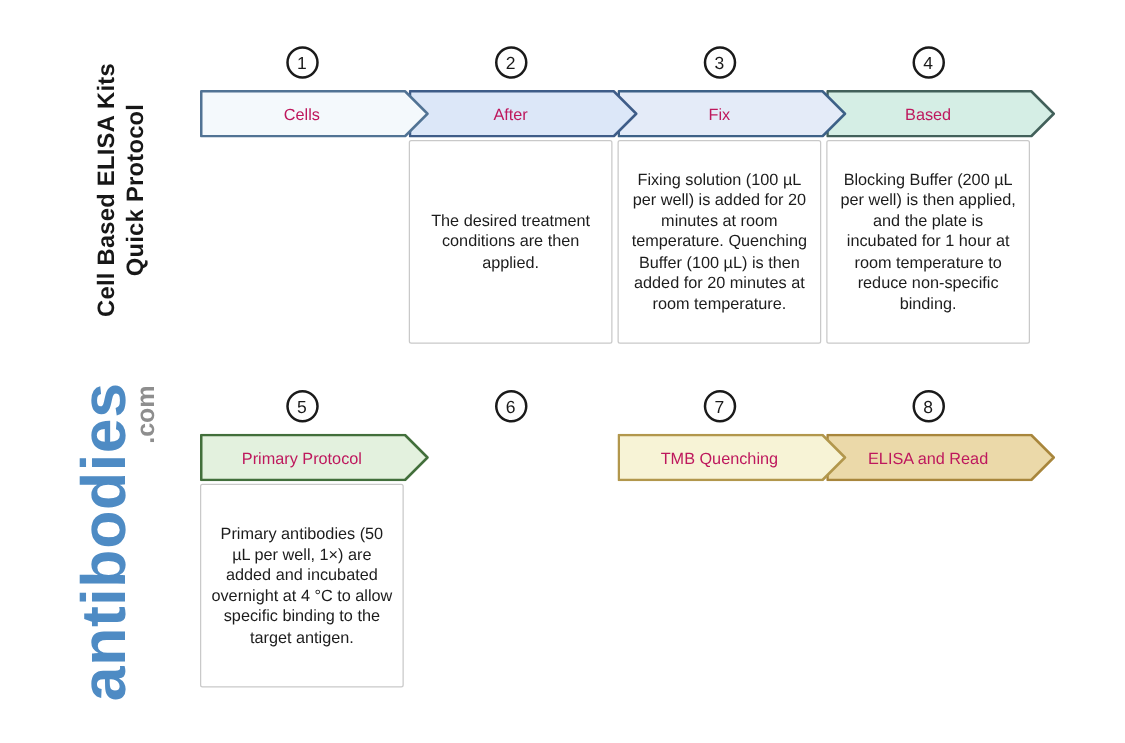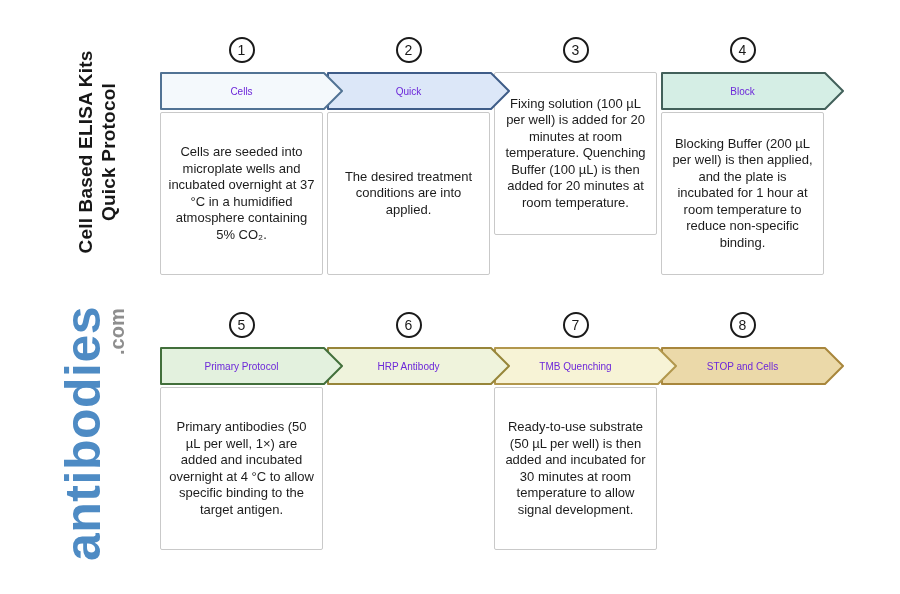--- a/index.html
+++ b/index.html
@@ -98,22 +98,22 @@
   }
   .arrow-label {
     position: absolute;
     left: 0;
     top: 0;
     width: 163px;
     height: 38px;
     display: flex;
     align-items: center;
     justify-content: center;
-    font-size: 10px;
-    color: #6d28d9;
+    font-size: 13px;
+    color: #be185d;
   }
   .desc-box {
     width: 163px;
     height: 163px;
     box-sizing: border-box;
     border: 1.5px solid #c9c9c9;
     border-radius: 2px;
     background: #ffffff;
     display: flex;
     align-items: center;
@@ -144,58 +144,61 @@
   <div class="cell" style="z-index: 4;">
     <div class="badge-wrap">
       <div class="badge num">1</div>
     </div>
     <div class="arrow-wrap">
       <svg class="arrow-svg" width="184" height="38" viewBox="0 0 184 38">
         <polygon points="1,1 164,1 182,19 164,37 1,37" stroke-width="2" stroke-linejoin="round" fill="#F4F9FC" stroke="#517394"></polygon>
       </svg>
       <div class="arrow-label">Cells</div>
     </div>
-    <div class="desc-box">
-      <span class="desc">Cells are seeded into microplate wells and incubated overnight at 37 °C in a humidified atmosphere containing 5% CO₂.</span>
-    </div>
   </div>
 
   <div class="cell" style="z-index: 3;">
     <div class="badge-wrap">
       <div class="badge num">2</div>
     </div>
     <div class="arrow-wrap">
       <svg class="arrow-svg" width="184" height="38" viewBox="0 0 184 38">
         <polygon points="1,1 164,1 182,19 164,37 1,37" stroke-width="2" stroke-linejoin="round" fill="#DCE7F8" stroke="#3E5C88"></polygon>
       </svg>
-      <div class="arrow-label">Quick</div>
-    </div>
-    <div class="desc-box">
-      <span class="desc">The desired treatment conditions are into applied.</span>
+      <div class="arrow-label">After</div>
+    </div>
+    <div class="desc-box">
+      <span class="desc">The desired treatment conditions are then applied.</span>
     </div>
   </div>
 
   <div class="cell" style="z-index: 2;">
     <div class="badge-wrap">
       <div class="badge num">3</div>
     </div>
+    <div class="arrow-wrap">
+      <svg class="arrow-svg" width="184" height="38" viewBox="0 0 184 38">
+        <polygon points="1,1 164,1 182,19 164,37 1,37" stroke-width="2" stroke-linejoin="round" fill="#E4EBF8" stroke="#3D6187"></polygon>
+      </svg>
+      <div class="arrow-label">Fix</div>
+    </div>
     <div class="desc-box">
       <span class="desc">Fixing solution (100 µL per well) is added for 20 minutes at room temperature. Quenching Buffer (100 µL) is then added for 20 minutes at room temperature.</span>
     </div>
   </div>
 
   <div class="cell" style="z-index: 1;">
     <div class="badge-wrap">
       <div class="badge num">4</div>
     </div>
     <div class="arrow-wrap">
       <svg class="arrow-svg" width="184" height="38" viewBox="0 0 184 38">
         <polygon points="1,1 164,1 182,19 164,37 1,37" stroke-width="2" stroke-linejoin="round" fill="#D5EEE5" stroke="#42605A"></polygon>
       </svg>
-      <div class="arrow-label">Block</div>
+      <div class="arrow-label">Based</div>
     </div>
     <div class="desc-box">
       <span class="desc">Blocking Buffer (200 µL per well) is then applied, and the plate is incubated for 1 hour at room temperature to reduce non-specific binding.</span>
     </div>
   </div>
 </div>
   <div class="row" id="row2">
   <div class="cell" style="z-index: 4;">
     <div class="badge-wrap">
       <div class="badge num">5</div>
@@ -208,49 +211,40 @@
     </div>
     <div class="desc-box">
       <span class="desc">Primary antibodies (50 µL per well, 1×) are added and incubated overnight at 4 °C to allow specific binding to the target antigen.</span>
     </div>
   </div>
 
   <div class="cell" style="z-index: 3;">
     <div class="badge-wrap">
       <div class="badge num">6</div>
     </div>
-    <div class="arrow-wrap">
-      <svg class="arrow-svg" width="184" height="38" viewBox="0 0 184 38">
-        <polygon points="1,1 164,1 182,19 164,37 1,37" stroke-width="2" stroke-linejoin="round" fill="#EFF3DC" stroke="#97853A"></polygon>
-      </svg>
-      <div class="arrow-label">HRP Antibody</div>
-    </div>
   </div>
 
   <div class="cell" style="z-index: 2;">
     <div class="badge-wrap">
       <div class="badge num">7</div>
     </div>
     <div class="arrow-wrap">
       <svg class="arrow-svg" width="184" height="38" viewBox="0 0 184 38">
         <polygon points="1,1 164,1 182,19 164,37 1,37" stroke-width="2" stroke-linejoin="round" fill="#F7F3D6" stroke="#B2974C"></polygon>
       </svg>
       <div class="arrow-label">TMB Quenching</div>
     </div>
-    <div class="desc-box">
-      <span class="desc">Ready-to-use substrate (50 µL per well) is then added and incubated for 30 minutes at room temperature to allow signal development.</span>
-    </div>
   </div>
 
   <div class="cell" style="z-index: 1;">
     <div class="badge-wrap">
       <div class="badge num">8</div>
     </div>
     <div class="arrow-wrap">
       <svg class="arrow-svg" width="184" height="38" viewBox="0 0 184 38">
         <polygon points="1,1 164,1 182,19 164,37 1,37" stroke-width="2" stroke-linejoin="round" fill="#EBD9A9" stroke="#A8863C"></polygon>
       </svg>
-      <div class="arrow-label">STOP and Cells</div>
+      <div class="arrow-label">ELISA and Read</div>
     </div>
   </div>
 </div>
 
 </div>
 
 </body></html>

